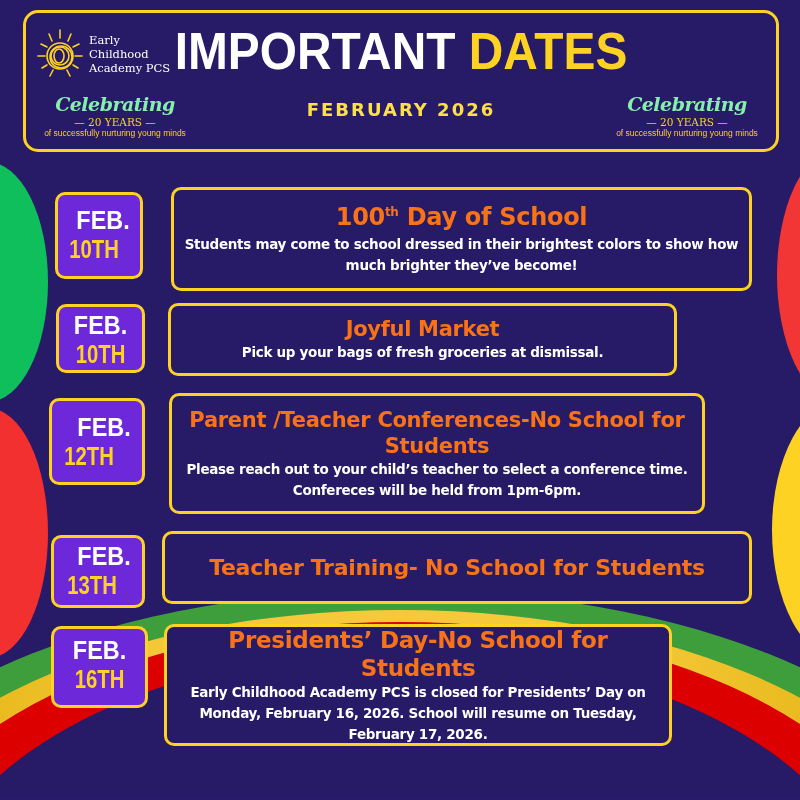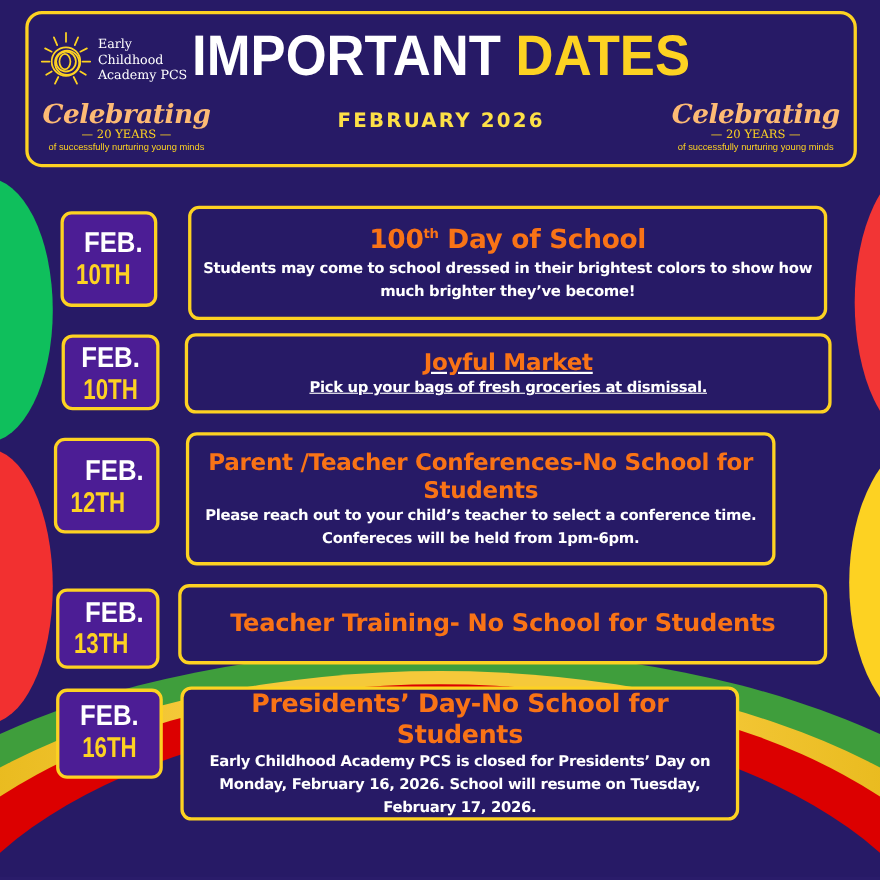--- a/index.html
+++ b/index.html
@@ -32,21 +32,21 @@
   .logo-sun { width: 48px; height: 52px; }
   .logo-text {
     font-family: "DejaVu Serif", serif; font-size: 11.5px; line-height: 14px;
     color: #ffffff; margin-left: 5px;
   }
   .celebrate { position: absolute; top: 78px; width: 170px; text-align: center; }
   .celebrate.left { left: 4px; }
   .celebrate.right { right: 4px; }
   .celebrate-word {
     font-family: "DejaVu Serif", serif; font-style: italic; font-weight: bold;
-    color: #fdba74; font-size: 24px; line-height: 26px; letter-spacing: -0.5px;
+    color: #86efac; font-size: 19px; line-height: 26px; letter-spacing: -0.5px;
   }
   .celebrate-years {
     font-family: "DejaVu Serif", serif; color: #fdd222; font-size: 10.5px; line-height: 11px;
   }
   .celebrate-sub {
     font-family: "Liberation Sans", sans-serif; color: #fdd222; font-size: 8.5px; line-height: 10px;
   }
   .title {
     position: absolute; left: 0; right: 0; top: 10px; text-align: center;
     font-family: "Liberation Sans", sans-serif; font-weight: bold;
@@ -56,21 +56,21 @@
   .title .t1 { color: #ffffff; }
   .title .t2 { color: #fdd222; }
   .subtitle {
     position: absolute; left: 0; right: 0; top: 86px; text-align: center;
     font-family: "DejaVu Sans", sans-serif; font-weight: bold; font-size: 18px;
     letter-spacing: 2px; color: #fde047;
   }
 
   .datebox {
     position: absolute; border: 3px solid #fdd222; border-radius: 10px;
-    background: #4c1d95; text-align: center;
+    background: #6d28d9; text-align: center;
   }
   .datebox .mon {
     font-family: "Liberation Sans", sans-serif; font-weight: bold; color: #ffffff;
     font-size: 26px; line-height: 28px; transform: scaleX(0.9);
   }
   .datebox .day {
     font-family: "Liberation Sans", sans-serif; font-weight: bold; color: #fdd222;
     font-size: 26px; line-height: 30px; transform: scaleX(0.78);
   }
   .evbox {
@@ -156,21 +156,21 @@
 </div>
 <div class="evbox" style="left:171px; top:187px; width:581px; height:104px;">
   <div class="ev-title" style="font-size:24px; line-height:30px; margin-bottom:2px;"><span>100</span><sup>th</sup><span> Day of School</span></div>
   <div class="ev-desc" style="max-width:565px;">Students may come to school dressed in their brightest colors to show how much brighter they’ve become!</div>
 </div>
 
 <div class="datebox" style="left:56px; top:304px; width:89px; height:69px; padding-top:4px;">
   <div class="mon">FEB.</div>
   <div class="day">10TH</div>
 </div>
-<div class="evbox" style="left:168px; top:303px; width:588px; height:73px;text-decoration:underline;">
+<div class="evbox" style="left:168px; top:303px; width:509px; height:73px;">
   <div class="ev-title">Joyful Market</div>
   <div class="ev-desc">Pick up your bags of fresh groceries at dismissal.</div>
 </div>
 
 <div class="datebox" style="left:49px; top:398px; width:96px; height:87px; padding-top:12px;">
   <div class="mon" style="margin-left:14px;">FEB.</div>
   <div class="day" style="margin-left:-16px;">12TH</div>
 </div>
 <div class="evbox" style="left:169px; top:393px; width:536px; height:121px;">
   <div class="ev-title" style="max-width:560px;">Parent /Teacher Conferences-No School for Students</div>

